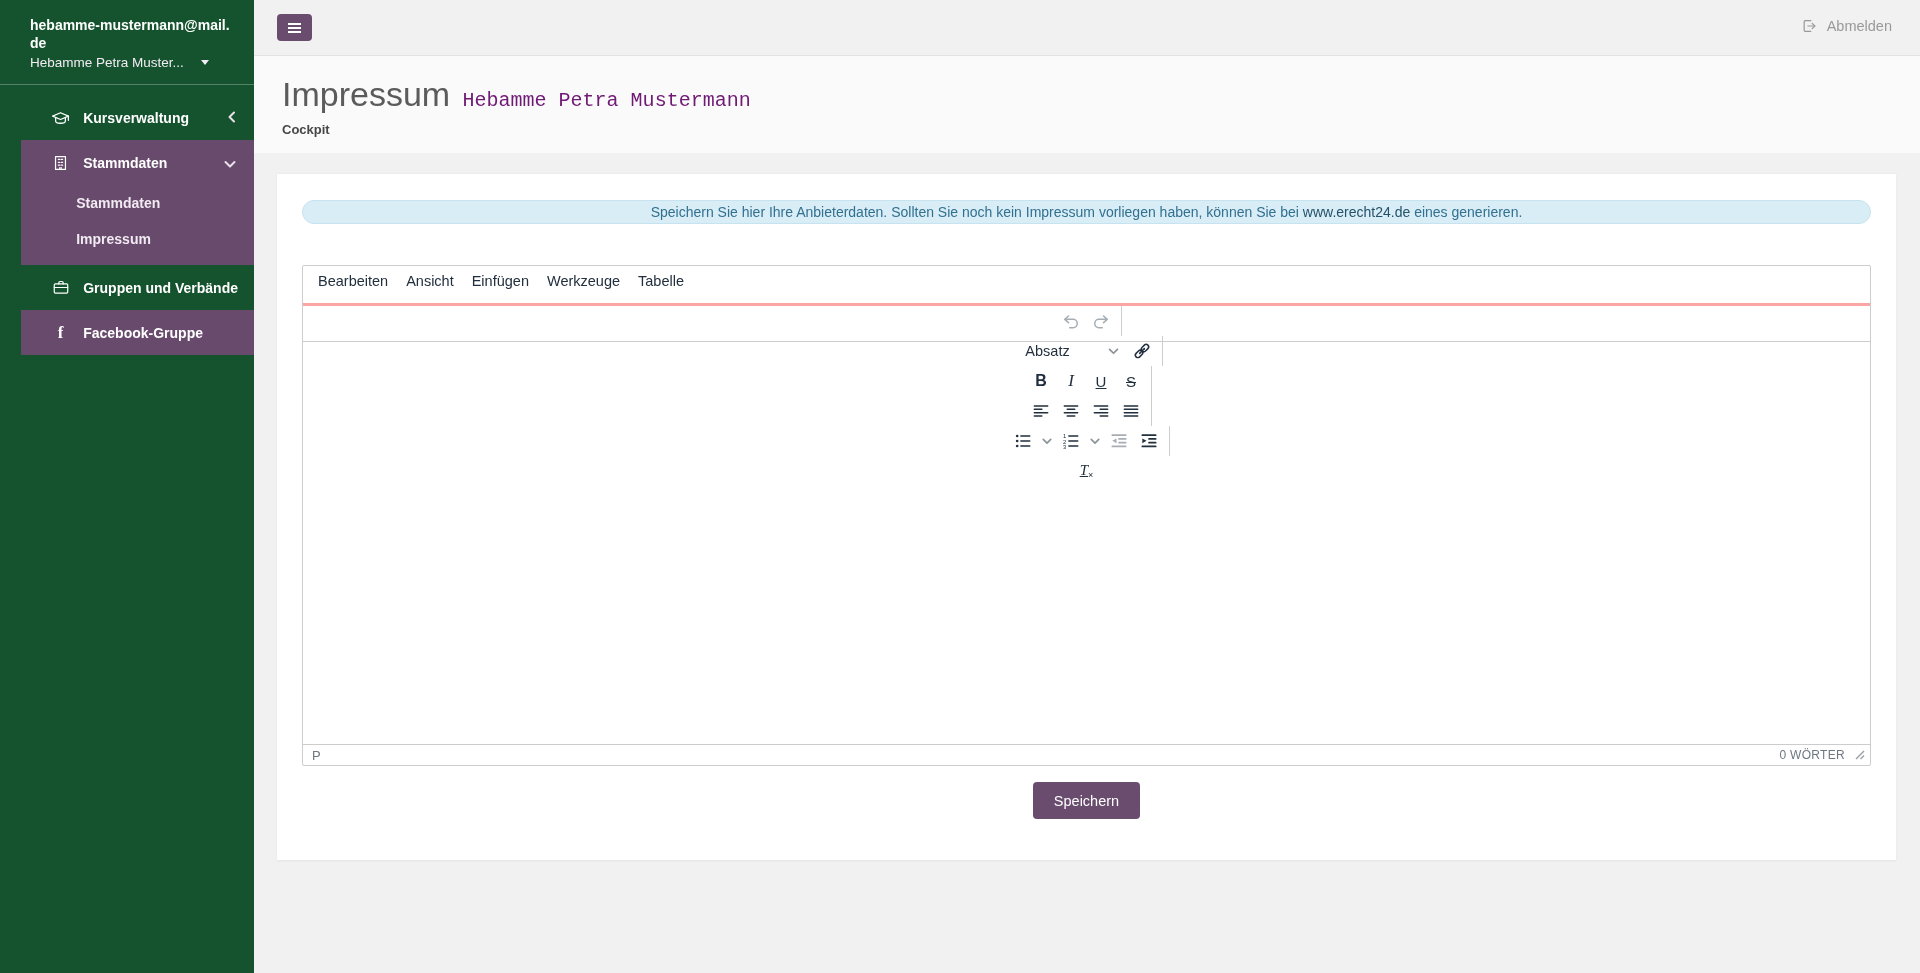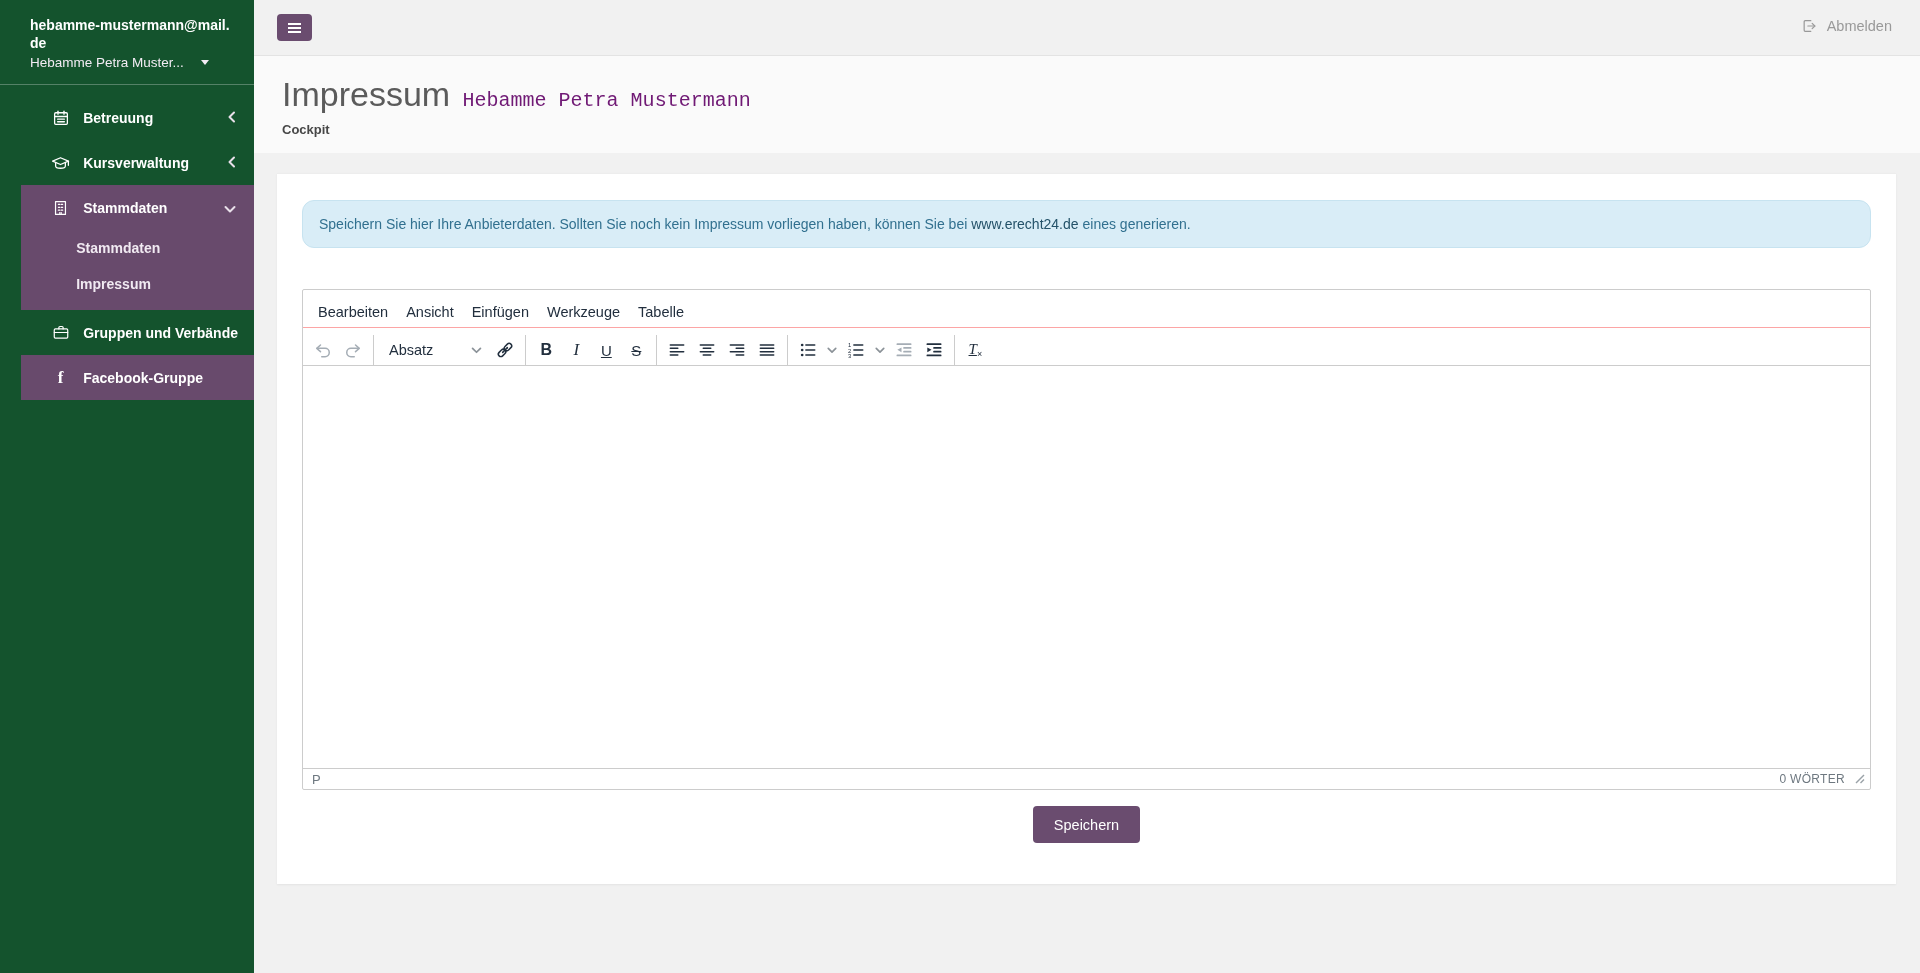--- a/index.html
+++ b/index.html
@@ -79,31 +79,31 @@
   .card {
     margin:20px 24px 0 23px;
     background:#fff;
     border-top:1px solid #ededed;
     box-shadow:0 1px 2px rgba(0,0,0,0.06);
     padding:26px 25px 41px 25px;
   }
   .alert-info {
     background:#d9edf7; border:1px solid #c7e3f0; border-radius:12px;
     color:#31708f; font-size:14px;
-    padding:15px 16px; margin-bottom:41px;
+    padding:3px 16px; margin-bottom:41px;text-align:center;
   }
   .alert-info a { color:#245269; text-decoration:none; font-weight:400; cursor:pointer; }
 
   
   .editor { border:1px solid #cccccc; border-radius:2px; background:#fff; }
-  .mce-menubar { display:flex; align-items:flex-end; padding:2px 6px; height:37px; }
+  .mce-menubar { display:flex; align-items:flex-start; padding:2px 6px; height:37px; }
   .mce-menu-btn {
     font-size:14.5px; color:#222f3e; padding:5px 9px; border-radius:3px; cursor:pointer;
   }
-  .mce-toolbar { display:flex; align-items:flex-end; border-top:1px solid #fca5a5; border-bottom:1px solid #cccccc; height:39px; }
+  .mce-toolbar { display:flex; align-items:center; border-top:3px solid #fca5a5; border-bottom:1px solid #cccccc; height:39px;flex-direction:column; }
   .tb-group { display:flex; align-items:center; padding:0 5px; border-right:1px solid #cccccc; }
   .tb-group:last-child { border-right:none; }
   .tb-btn {
     min-width:30px; height:30px; display:flex; align-items:center; justify-content:center;
     border:none; background:transparent; cursor:pointer; color:#222f3e; border-radius:3px;
     font-family:"Liberation Sans", sans-serif;
     padding:0 2px;
   }
   .tb-btn.disabled { color:#a5adb5; cursor:default; }
   .tb-btn svg { stroke:currentColor; fill:none; stroke-width:1.8; stroke-linecap:round; stroke-linejoin:round; }
@@ -149,38 +149,20 @@
   <div class="user-panel">
     <div class="user-email">hebamme-mustermann@mail.de</div>
     <div class="user-name">
       <span>Hebamme Petra Muster...</span>
       <span class="caret-down"></span>
     </div>
   </div>
 
   <ul class="nav">
 
-    <li class="nav-item">
-      <span class="n-icon">
-        <svg class="sico" width="18" height="18" viewBox="0 0 24 24">
-            <rect x="3.5" y="5" width="17" height="15.5" rx="1.5"></rect>
-            <line x1="3.5" y1="10" x2="20.5" y2="10"></line>
-            <line x1="8" y1="3" x2="8" y2="7"></line>
-            <line x1="16" y1="3" x2="16" y2="7"></line>
-            <line x1="7.5" y1="13.5" x2="16.5" y2="13.5"></line>
-            <line x1="7.5" y1="17" x2="16.5" y2="17"></line>
-          </svg>
-      </span>
-      <span class="n-label">Betreuung</span>
-      <span class="chev">
-        <svg class="chev-svg" width="8" height="12" viewBox="0 0 8 12">
-            <polyline points="6,1.5 1.5,6 6,10.5"></polyline>
-          </svg>
-      </span>
-    </li>
 
     <li class="nav-item">
       <span class="n-icon">
         <svg class="sico" width="20" height="18" viewBox="0 0 24 24">
             <polygon points="12,5 1.5,9.5 12,14 22.5,9.5"></polygon>
             <path d="M5.5 11.8 V16 c0,1.6 3,3 6.5,3 s6.5,-1.4 6.5,-3 v-4.2"></path>
             <line x1="22.5" y1="9.5" x2="22.5" y2="15"></line>
           </svg>
       </span>
       <span class="n-label">Kursverwaltung</span>

